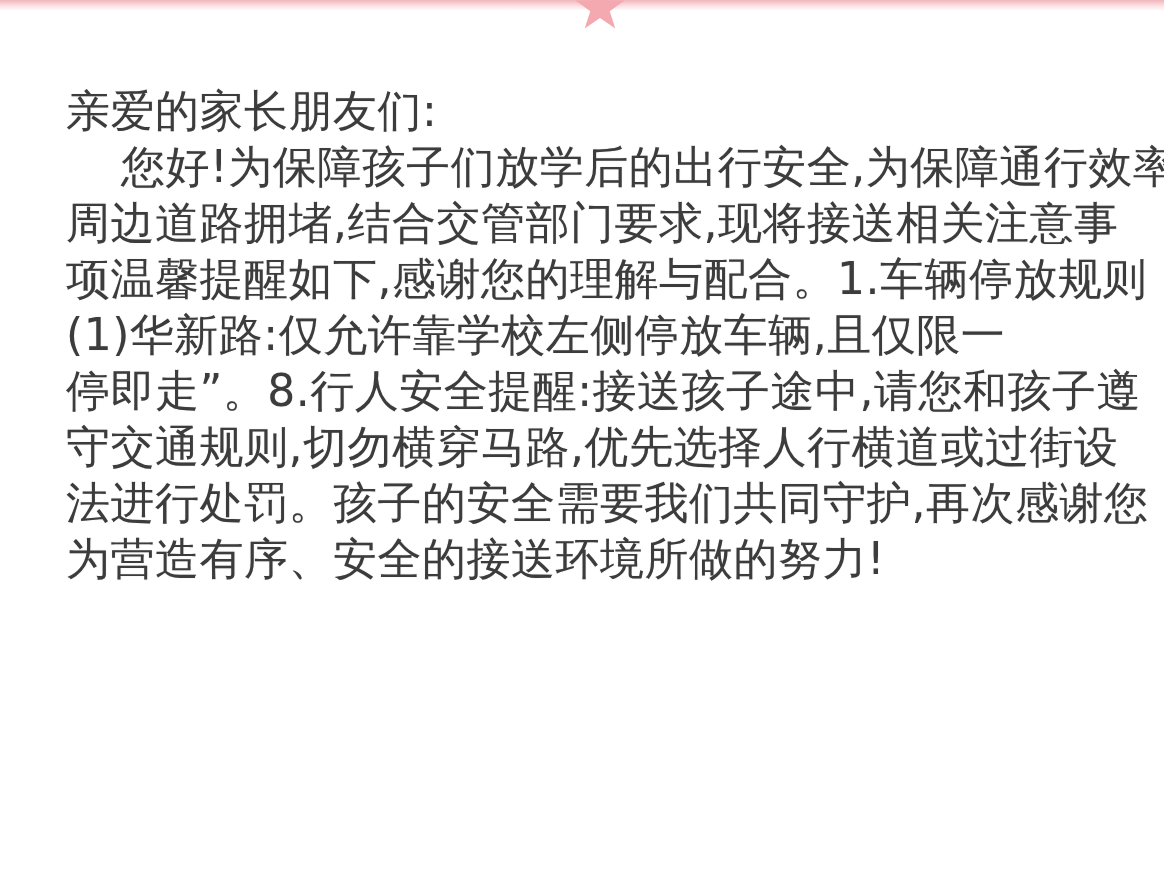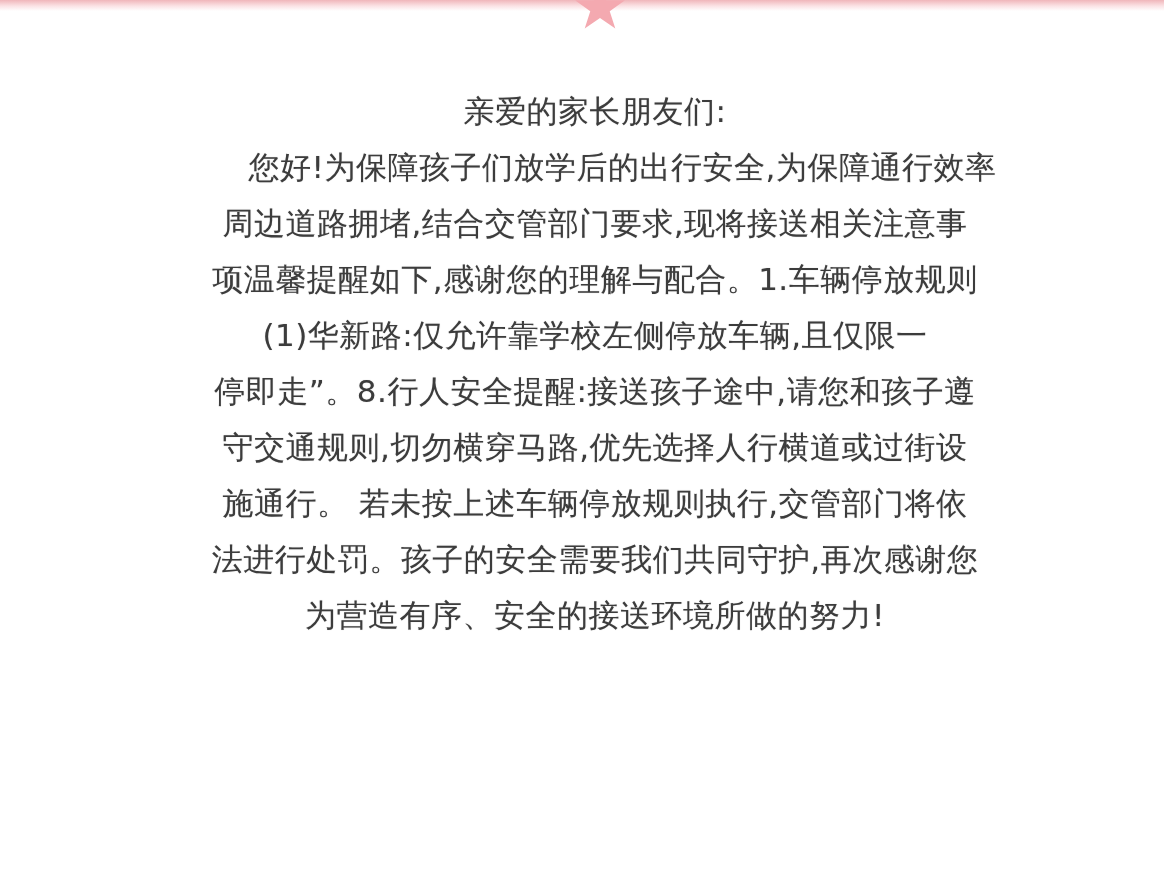--- a/index.html
+++ b/index.html
@@ -32,44 +32,42 @@
     background:var(--star-pink);
     clip-path:polygon(50% 0%, 61.8% 34.5%, 98% 34.5%, 68.7% 56.5%, 79.4% 91%, 50% 70%, 20.6% 91%, 31.3% 56.5%, 2% 34.5%, 38.2% 34.5%);
     filter:blur(1.2px);
   }
   .notice{
     position:absolute;
     left:66px;top:83px;right:40px;
     color:var(--text-color);
   }
   .notice .line{
-    font-size:31px;
+    font-size:44px;
     line-height:56px;
     height:56px;
     letter-spacing:0.5px;
     white-space:nowrap;
     text-shadow:0 0 1px rgba(60,60,60,0.30);
-    text-align:center;
   }
   .notice .line.indent{
     padding-left:55px;
   }
 </style>
 </head>
 <body>
 
 <div class="page">
   <div class="top-bar"></div>
   <div class="star"></div>
 
   <div class="notice">
     <div class="line">亲爱的家长朋友们:</div>
     <div class="line indent">您好!为保障孩子们放学后的出行安全,为保障通行效率</div>
     <div class="line">周边道路拥堵,结合交管部门要求,现将接送相关注意事</div>
     <div class="line">项温馨提醒如下,感谢您的理解与配合。1.车辆停放规则</div>
     <div class="line">(1)华新路:仅允许靠学校左侧停放车辆,且仅限一</div>
     <div class="line">停即走”。8.行人安全提醒:接送孩子途中,请您和孩子遵</div>
     <div class="line">守交通规则,切勿横穿马路,优先选择人行横道或过街设</div>
-    <div class="line">施通行。 若未按上述车辆停放规则执行,交管部门将依</div>
     <div class="line">法进行处罚。孩子的安全需要我们共同守护,再次感谢您</div>
     <div class="line">为营造有序、安全的接送环境所做的努力!</div>
   </div>
 </div>
 
 </body></html>

